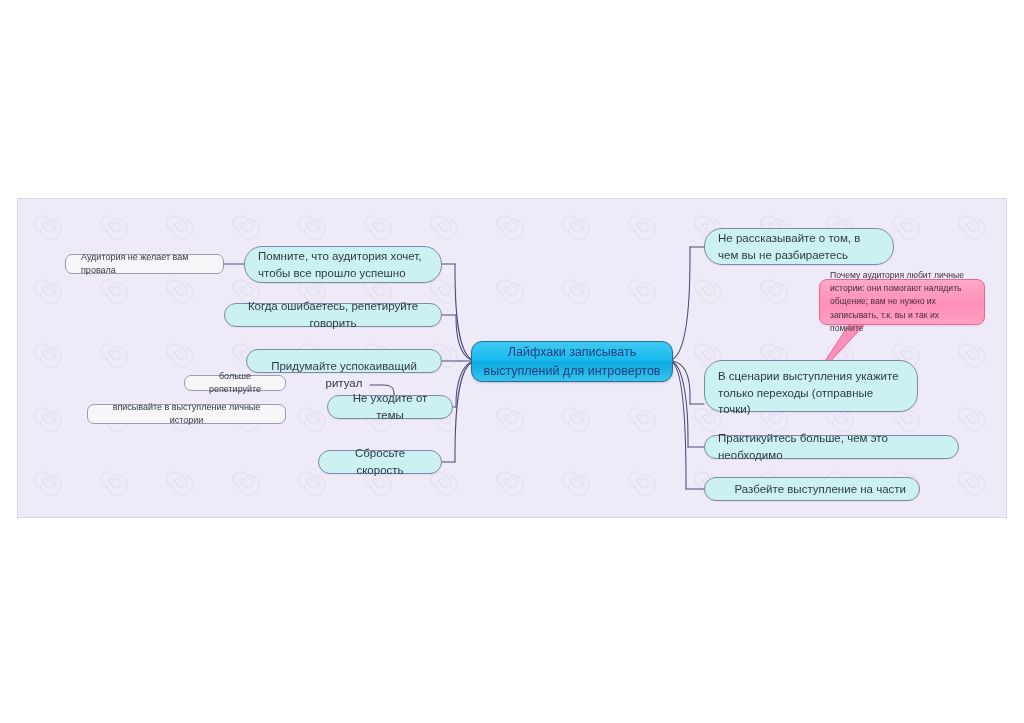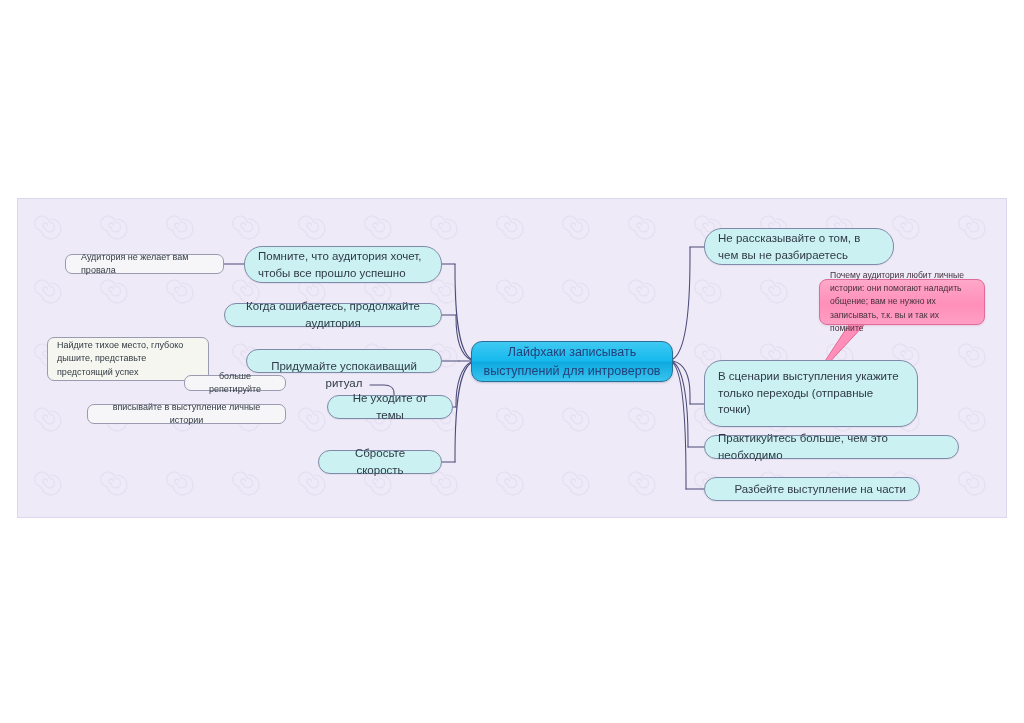--- a/index.html
+++ b/index.html
@@ -144,38 +144,35 @@
     </svg>
 
     <svg id="callout-tail" style="left:786px;top:118px;width:70px;height:72px;" width="70" height="72" viewBox="0 0 70 72" aria-hidden="true">
       <path d="M46 6 L 62 6 L 8 64 Z" fill="#ff8fb9" stroke="#e06a99" stroke-width="1"></path>
     </svg>
 
     <div class="node sub plain" style="left:47px;top:55px;width:159px;height:20px;">
       <span>Аудитория не желает вам провала</span>
     </div>
 
-    <div class="node sub" style="left:29px;top:138px;width:162px;height:44px;padding:5px 9px;">
-      <span>Найдите тихое место, глубоко дышите, представьте предстоящий успех</span>
-    </div>
 
     <div class="node sub plain" style="left:166px;top:176px;width:102px;height:16px;justify-content:center;">
       <span style="text-align:center;">больше репетируйте</span>
     </div>
 
     <div class="node sub plain" style="left:69px;top:205px;width:199px;height:20px;justify-content:flex-start;">
       <span style="text-align:center;">вписывайте в выступление личные истории</span>
     </div>
 
     <div class="node topic" style="left:226px;top:47px;width:198px;height:37px;">
       <span>Помните, что аудитория хочет, чтобы все прошло успешно</span>
     </div>
 
     <div class="node topic" style="left:206px;top:104px;width:218px;height:24px;justify-content:center;">
-      <span style="text-align:center;">Когда ошибаетесь, продолжайте аудитория</span>
+      <span style="text-align:center;">Когда ошибаетесь, репетируйте говорить</span>
     </div>
 
     <div class="node topic" style="left:228px;top:150px;width:196px;height:24px;justify-content:center;">
       <span style="text-align:center;margin-top:28px;">Придумайте успокаиващий ритуал</span>
     </div>
 
     <div class="node topic" style="left:309px;top:196px;width:126px;height:24px;justify-content:center;">
       <span style="text-align:center;">Не уходите от темы</span>
     </div>
 
@@ -187,21 +184,21 @@
       <span>
         <span>Лайфхаки записывать</span><br>
         <span>выступлений для интровертов</span>
       </span>
     </div>
 
     <div class="node topic" style="left:686px;top:29px;width:190px;height:37px;">
       <span>Не рассказывайте о том, в чем вы не разбираетесь</span>
     </div>
 
-    <div class="node topic" style="left:686px;top:161px;width:214px;height:67px;align-items:flex-start;padding-top:7px;">
+    <div class="node topic" style="left:686px;top:161px;width:214px;height:52px;align-items:flex-start;padding-top:7px;">
       <span>В сценарии выступления укажите только переходы (отправные точки)</span>
     </div>
 
     <div class="node topic" style="left:686px;top:236px;width:255px;height:24px;">
       <span>Практикуйтесь больше, чем это необходимо</span>
     </div>
 
     <div class="node topic" style="left:686px;top:278px;width:216px;height:24px;text-align:right;">
       <span>Разбейте выступление на части</span>
     </div>

